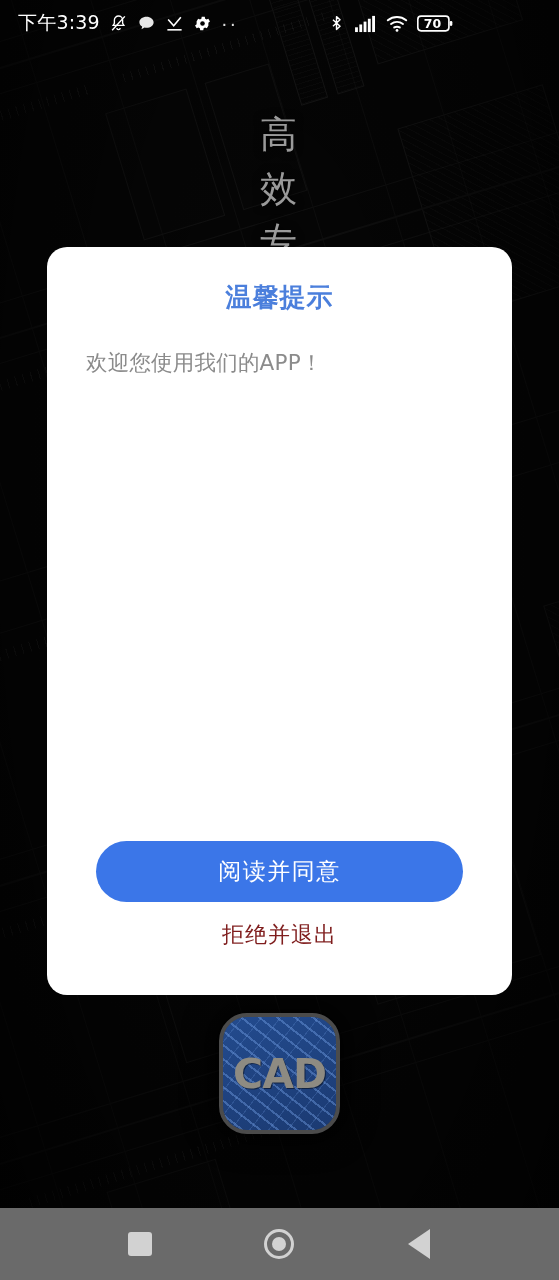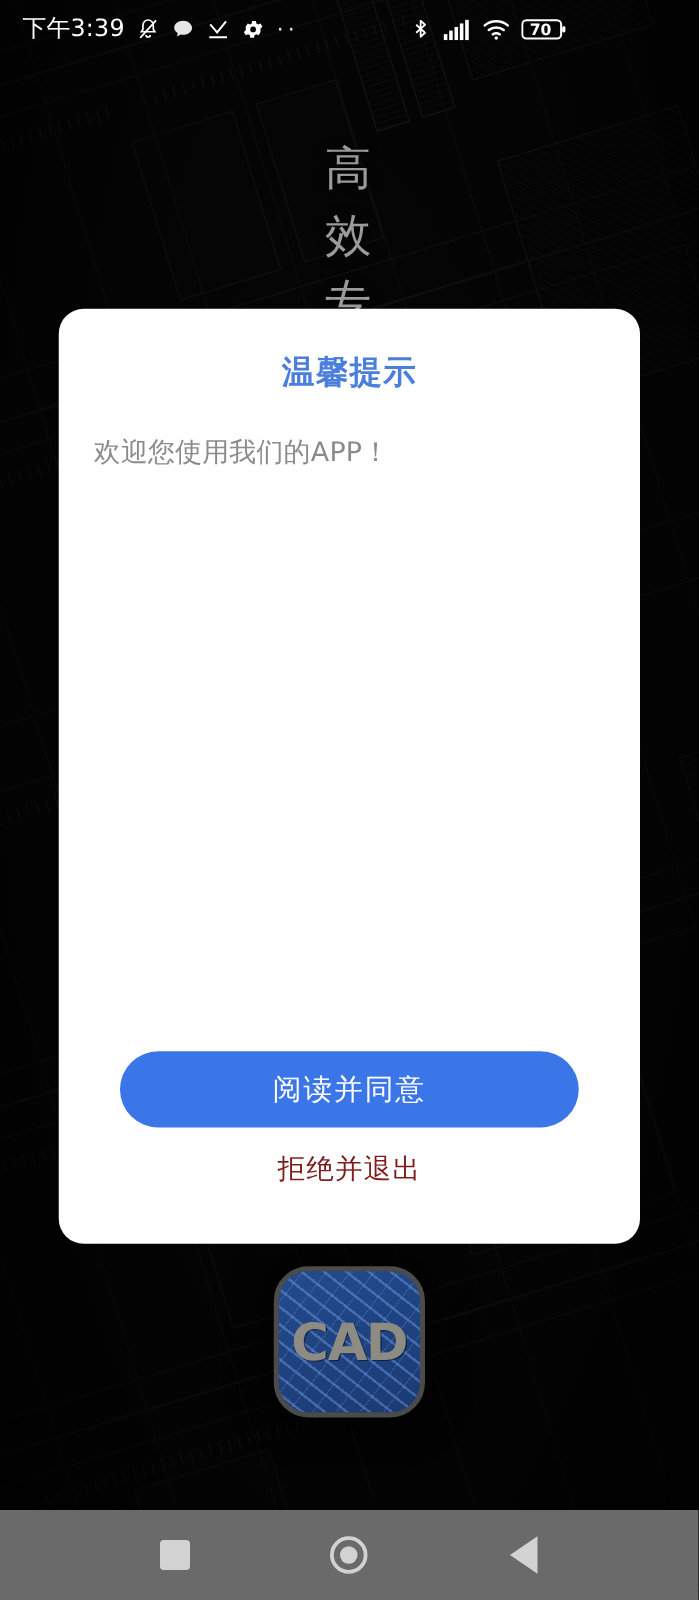--- a/index.html
+++ b/index.html
@@ -121,21 +121,21 @@
   #dialog-title {
     text-align:center;
     color:#4b7fdc;
     font-size:26px;
     font-weight:bold;
     margin-top:33px;
     letter-spacing:1px;
     font-family:"DejaVu Sans", sans-serif;
   }
   #dialog-body {
-    margin:26px 28px 0 28px;
+    margin:26px 28px 0 39px;
     color:#8b8b8b;
     font-size:21.5px;
     line-height:43px;
     font-family:"DejaVu Sans", sans-serif;
     letter-spacing:.2px;
   }
   #dialog-body p { margin:0; }
   #consent-para { margin-top:43px !important; }
   #consent-para .lnk {
     color:#5ba7d6;

